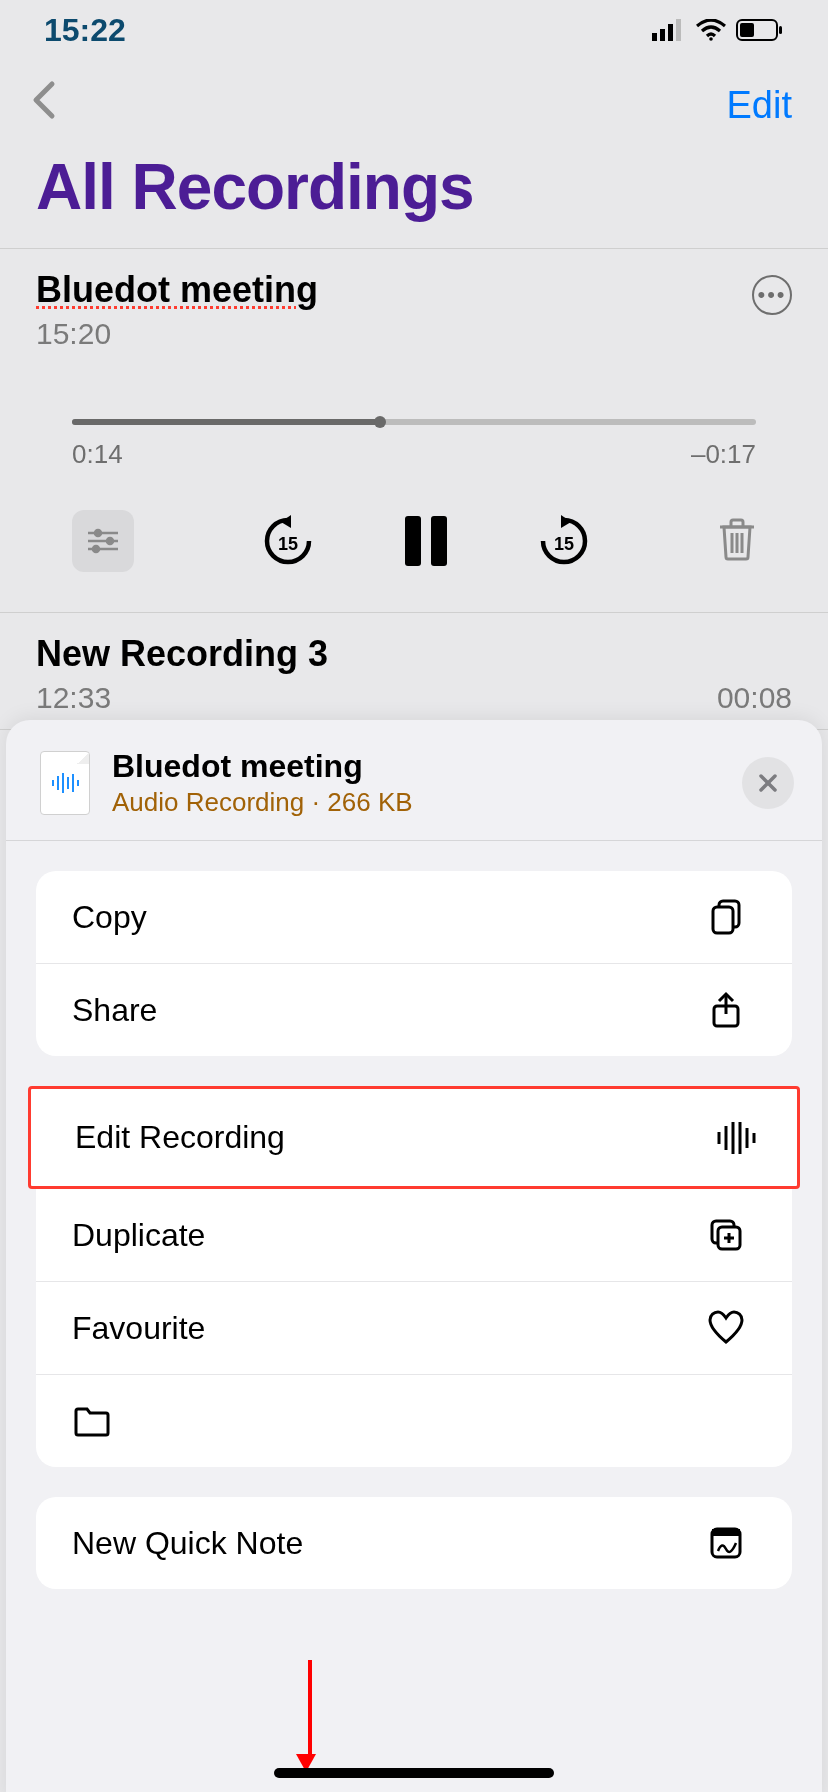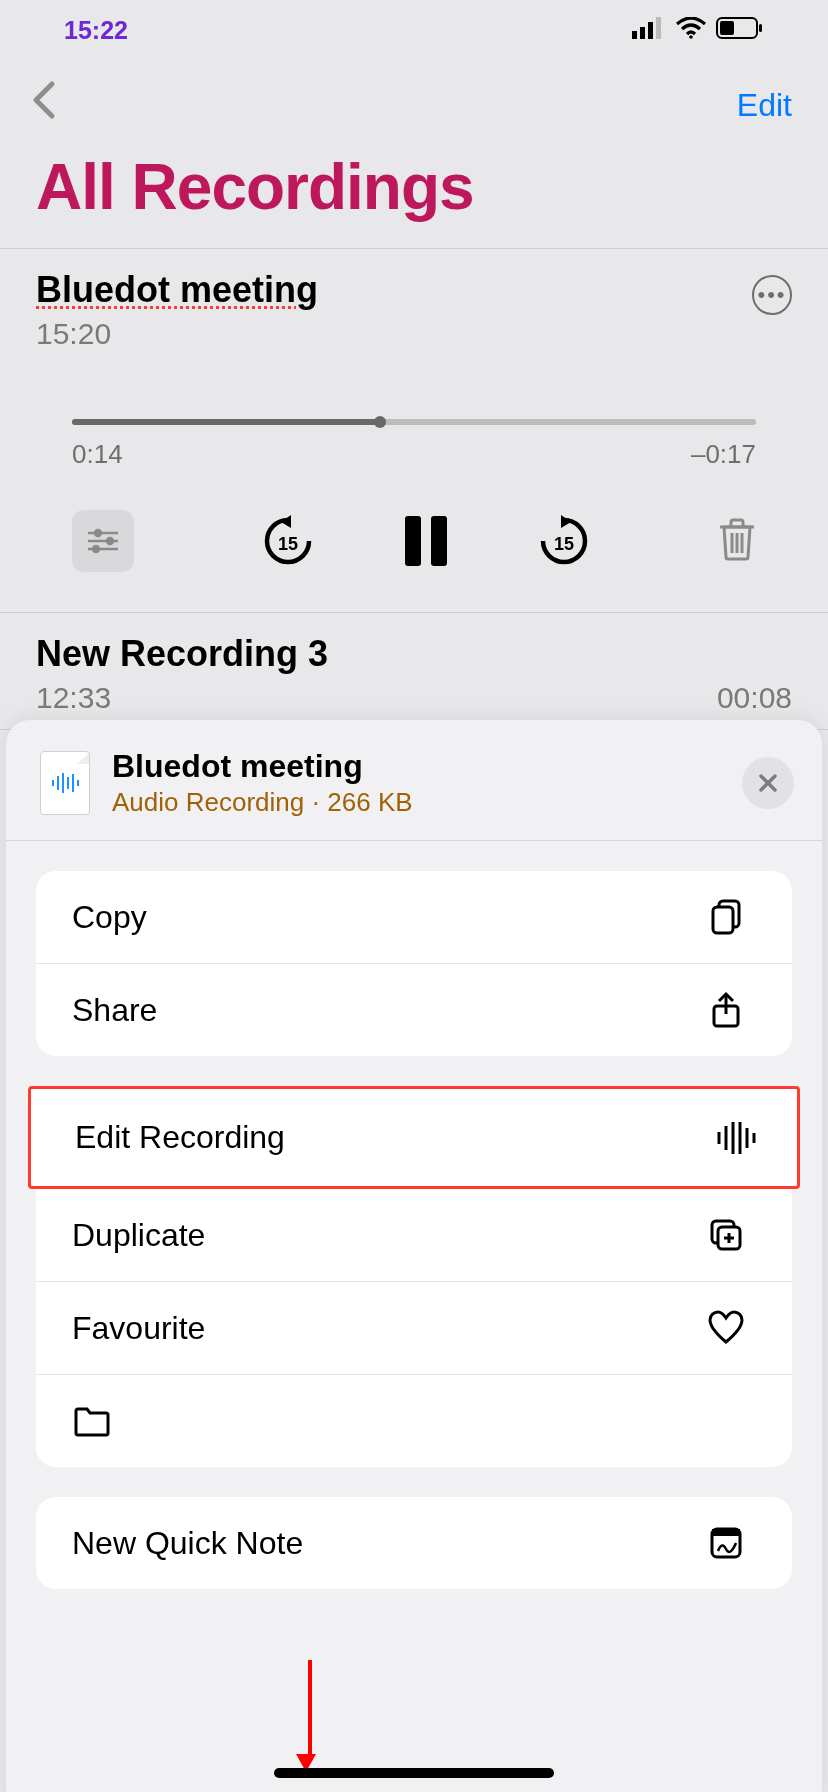--- a/index.html
+++ b/index.html
@@ -11,42 +11,42 @@
     overflow: hidden;
     position: relative;
   }
 
   
   .status-bar {
     height: 60px;
     display: flex;
     justify-content: space-between;
     align-items: center;
-    padding: 0 64px;
-    font-size: 25px;
+    padding: 0 44px;
+    font-size: 32px;
     font-weight: 600;
-    color: #6d28d9;
+    color: #0c4a6e;
   }
   .status-right { display: flex; gap: 10px; align-items: center; }
 
   
   .nav-bar {
     display: flex;
     justify-content: space-between;
     align-items: center;
     padding: 20px 36px 10px 30px;
   }
   .back-chevron { color: #8e8e8e; font-size: 44px; font-weight: 400; }
-  .edit-link { color: #007aff; font-size: 32px; }
+  .edit-link { color: #007aff; font-size: 38px; }
 
   .page-title {
     font-size: 64px;
     font-weight: 800;
     padding: 10px 36px 24px 36px;
-    color: #be185d;
+    color: #4c1d95;
     letter-spacing: -1px;
   }
 
   
   .recording-row {
     border-top: 1px solid #cfcfcf;
     padding: 20px 36px 14px 36px;
   }
   .row-top { display: flex; justify-content: space-between; align-items: flex-start; }
   .rec-name { font-size: 36px; font-weight: 600; color: #000; }

